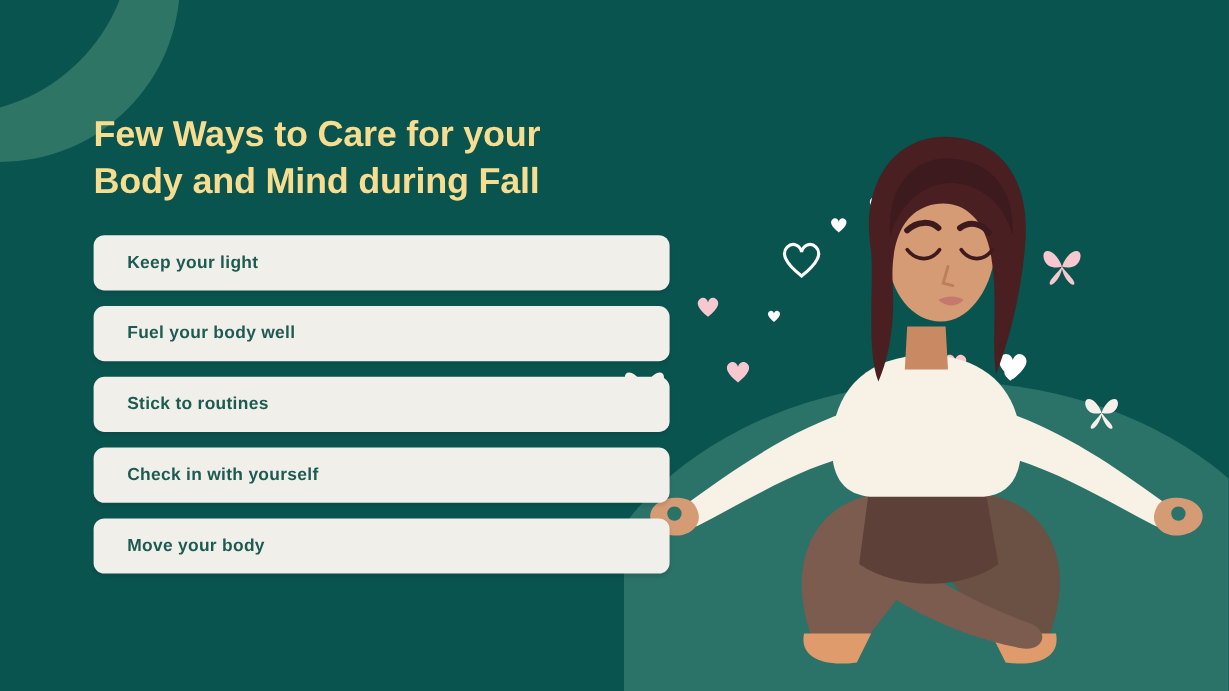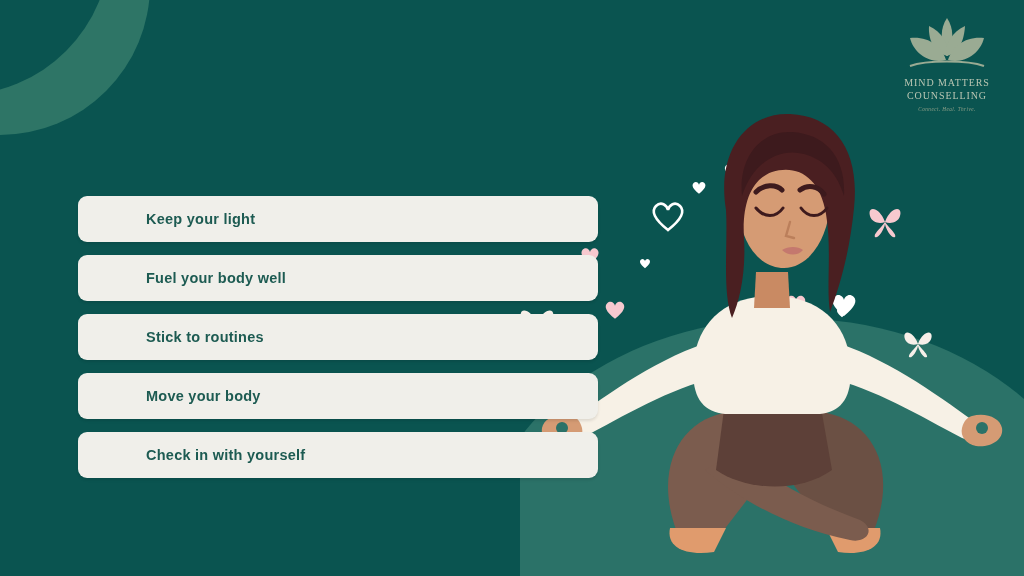--- a/index.html
+++ b/index.html
@@ -30,21 +30,20 @@
   }
   .title-l2{display:block;}
 
   
   .cards{position:absolute;left:78px;top:196px;width:480px;}
   .card{
     position:relative;width:480px;height:46px;margin-bottom:13px;
     background:#f0efea;border-radius:9px;
     display:flex;align-items:center;
     box-shadow:0 2px 3px rgba(0,0,0,.10);
-    padding-left:40px;
   }
   .card-label{
     padding-left:28px;color:#1d5b52;
     font-size:14.5px;font-weight:bold;letter-spacing:.25px;
   }
 
   
   .logo{position:absolute;right:16px;top:14px;width:122px;text-align:center;}
   .logo-mark{display:block;margin:0 auto;}
   .logo-name{
@@ -153,48 +152,37 @@
       <path d="M280 190 C288 184 298 186 304 194" stroke="#3d1a1d" stroke-width="5" fill="none" stroke-linecap="round"></path>
 
       <path d="M236 208 C244 218 256 218 263 208" stroke="#3d1a1d" stroke-width="3" fill="none" stroke-linecap="round"></path>
       <path d="M281 208 C288 218 300 218 307 208" stroke="#3d1a1d" stroke-width="3" fill="none" stroke-linecap="round"></path>
 
       <path d="M270 222 L266 236 L274 238" stroke="#bb7f5b" stroke-width="2.4" fill="none" stroke-linecap="round"></path>
       <path d="M262 250 C268 246 278 246 283 250 C278 256 268 256 262 250 Z" fill="#c4786e"></path>
     </svg>
   </div>
 
+  <div class="title">
+    <span>Few Ways to Care for your</span>
+    <span class="title-l2">Body and Mind during Fall</span>
+  </div>
 
   <div class="cards">
     <div class="card">
       <span class="card-label">Keep your light</span>
     </div>
     <div class="card">
       <span class="card-label">Fuel your body well</span>
     </div>
     <div class="card">
       <span class="card-label">Stick to routines</span>
     </div>
     <div class="card">
-      <span class="card-label">Move your body</span>
+      <span class="card-label">Check in with yourself</span>
     </div>
     <div class="card">
-      <span class="card-label">Check in with yourself</span>
+      <span class="card-label">Move your body</span>
     </div>
   </div>
 
-  <div class="logo">
-    <svg class="logo-mark" width="86" height="62" viewBox="0 0 86 62">
-      <path d="M43 4 C50 14 50 28 43 38 C36 28 36 14 43 4 Z" fill="#9aab93"></path>
-      <path d="M25 12 C38 18 45 30 44 42 C32 40 24 28 25 12 Z" fill="#9aab93"></path>
-      <path d="M61 12 C60 28 54 40 42 42 C41 30 48 18 61 12 Z" fill="#9aab93"></path>
-      <path d="M6 24 C24 22 38 32 42 46 C26 50 10 40 6 24 Z" fill="#9aab93"></path>
-      <path d="M80 24 C76 40 60 50 44 46 C48 32 62 22 80 24 Z" fill="#9aab93"></path>
-      <path d="M6 52 C22 46 64 46 80 52" stroke="#9aab93" stroke-width="2" fill="none"></path>
-    </svg>
-    <div class="logo-name">
-      <div>MIND MATTERS</div>
-      <div>COUNSELLING</div>
-    </div>
-    <div class="logo-tag">Connect. Heal. Thrive.</div>
-  </div>
 
 </div>
 
 </body></html>

